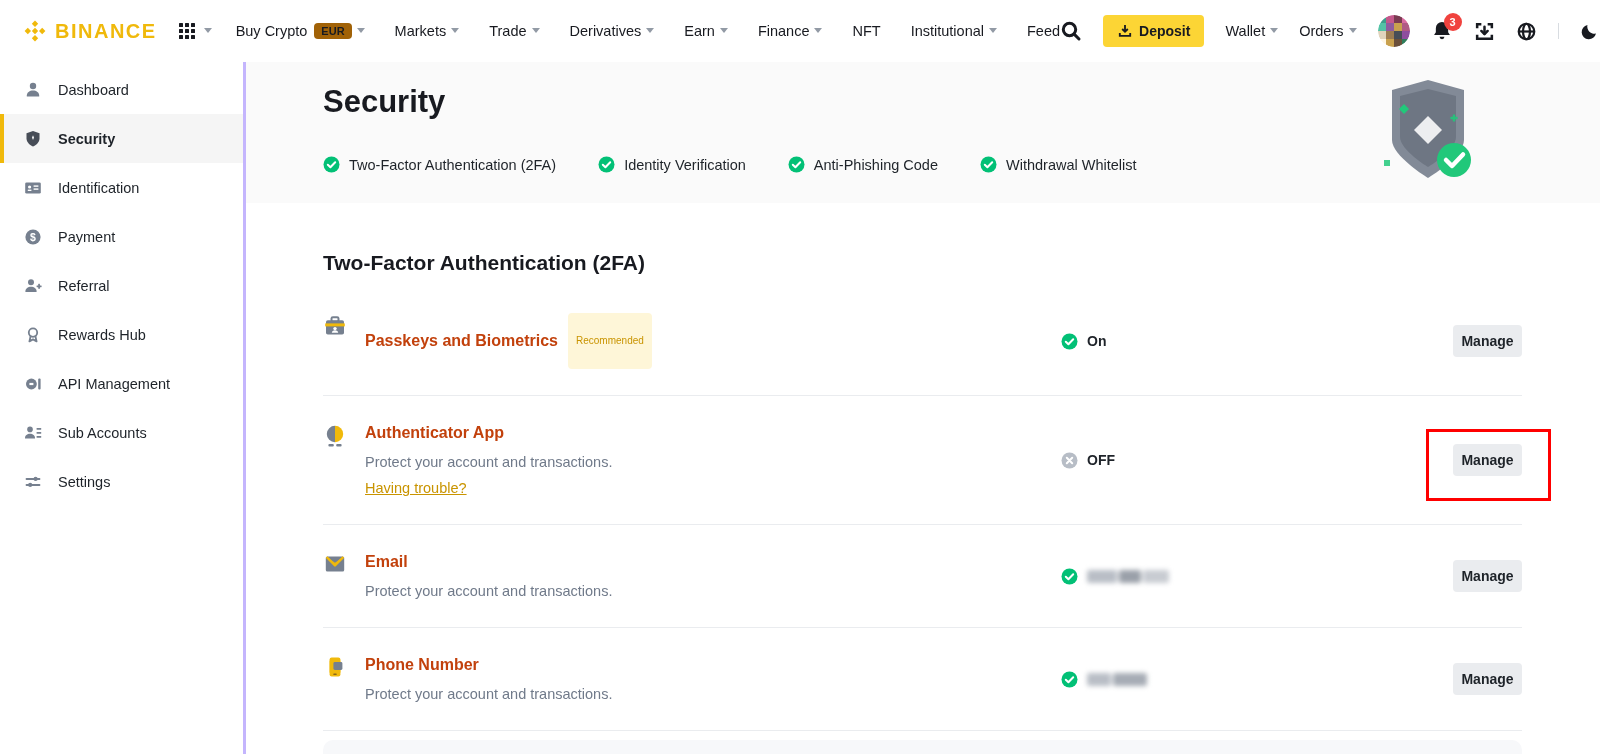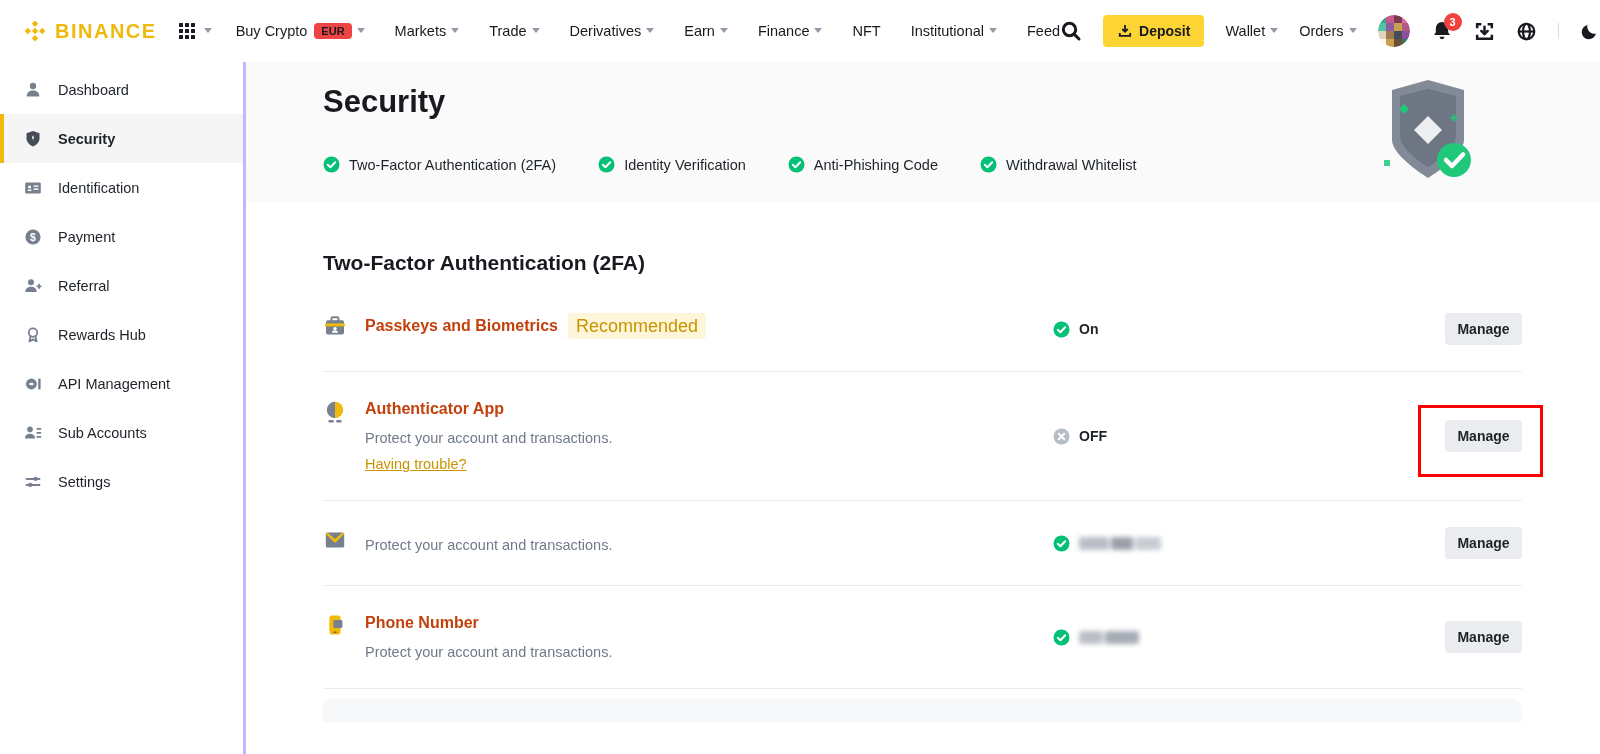--- a/index.html
+++ b/index.html
@@ -13,21 +13,21 @@
     display:flex;align-items:center;padding:0 22px;gap:0;z-index:5;justify-content:space-between;}
   .brand{display:flex;align-items:center;gap:7px;margin-right:22px;cursor:pointer;}
   .brand-text{font-size:20px;font-weight:700;letter-spacing:1.5px;color:#F0B90B;}
   .grid-menu{display:grid;grid-template-columns:repeat(3,4px);grid-gap:2px;margin-right:4px;cursor:pointer;}
   .grid-menu i{width:4px;height:4px;background:#181A20;border-radius:0.5px;}
   .caret{display:inline-block;width:0;height:0;border-left:4px solid transparent;
     border-right:4px solid transparent;border-top:5px solid #929AA5;margin-left:5px;
     vertical-align:middle;transform:translateY(-1px);}
   .navmenu{display:flex;align-items:center;gap:30px;margin-left:24px;}
   .nav-item{font-size:14.5px;font-weight:500;color:#181A20;cursor:pointer;white-space:nowrap;display:flex;align-items:center;}
-  .eur-pill{background:#ef4444;color:#181A20;font-size:11px;font-weight:700;
+  .eur-pill{background:#a16207;color:#181A20;font-size:11px;font-weight:700;
     padding:2px 7px;border-radius:4px;margin-left:7px;}
   .nav-right{margin-left:auto;display:flex;align-items:center;gap:21px;}
   .deposit-btn{background:#FCD535;color:#181A20;font-size:14px;font-weight:600;
     border:none;border-radius:4px;height:32px;padding:0 14px;display:flex;
     align-items:center;gap:6px;cursor:pointer;}
   .icon-btn{display:flex;align-items:center;justify-content:center;cursor:pointer;position:relative;}
   .avatar-wrap{width:32px;height:32px;border-radius:50%;overflow:hidden;cursor:pointer;}
   .badge{position:absolute;top:-7px;right:-9px;background:#F0423E;color:#fff;
     font-size:11px;font-weight:700;min-width:18px;height:18px;border-radius:9px;
     display:flex;align-items:center;justify-content:center;padding:0 4px;}
@@ -49,31 +49,31 @@
   
   .content{position:absolute;top:203px;left:246px;width:1354px;height:551px;background:#fff;
     padding:0 78px 0 77px;overflow:hidden;}
   .section-heading{padding-top:46px;font-size:21px;font-weight:700;color:#181A20;line-height:28px;}
   .sec-row{display:flex;align-items:flex-start;padding:26px 0;border-bottom:1px solid #EAECEF;}
   .sec-row:first-of-type{margin-top:10px;}
   .row-icon{width:24px;margin-right:18px;margin-top:1px;flex:0 0 auto;}
   .row-main{flex:1 1 auto;min-width:0;}
   .row-title-line{display:flex;align-items:center;gap:10px;line-height:22px;}
   .row-title{font-size:16px;font-weight:700;color:#c2410c;}
-  .rec-badge{background:#FEF6D8;color:#C99400;font-size:18px;font-weight:500;
-    padding:6px 8px;border-radius:4px;line-height:14px;}
+  .rec-badge{background:#FEF6D8;color:#C99400;font-size:10px;font-weight:500;
+    padding:21px 8px;border-radius:4px;line-height:14px;}
   .row-desc{margin-top:8px;font-size:14.5px;color:#707A8A;line-height:20px;}
   .row-link{display:inline-block;margin-top:6px;font-size:14.5px;color:#C99400;
     text-decoration:underline;line-height:20px;cursor:pointer;}
   .col-status{width:392px;flex:0 0 auto;align-self:center;display:flex;align-items:center;gap:9px;}
   .status-label{font-size:14px;font-weight:700;color:#1E2329;}
   .redacted{display:flex;align-items:center;gap:2px;filter:blur(2.5px);}
   .redacted i{display:block;height:13px;border-radius:2px;background:#B9BEC6;}
   .col-action{flex:0 0 auto;align-self:center;position:relative;}
-  .manage-btn{width:77px;height:32px;background:#EAECEF;border:none;border-radius:4px;
+  .manage-btn{width:69px;height:32px;background:#EAECEF;border:none;border-radius:4px;
     font-size:14px;font-weight:600;color:#1E2329;cursor:pointer;font-family:inherit;}
   .red-box{position:absolute;left:-27px;top:-15px;width:125px;height:72px;
     border:3px solid #FF0000;pointer-events:none;}
   .bottom-strip{margin-top:9px;height:24px;background:#F7F8FA;border-radius:10px 10px 0 0;}
 </style>
 </head>
 <body>
 
 <header class="topnav">
   <div class="brand">
@@ -400,20 +400,23 @@
     </div>
   </div>
 
   <div class="sec-row">
     <svg class="row-icon" width="24" height="24" viewBox="0 0 24 24">
       <rect x="2.8" y="4.4" width="18.4" height="15.2" rx="1.6" fill="#76808F"></rect>
       <path d="M3.6 5 L12 13.4 L20.4 5 L12 10.8 Z" fill="#F0B90B"></path>
       <path d="M3.6 5 L12 13.4 L20.4 5" fill="none" stroke="#F0B90B" stroke-width="2.4" stroke-linejoin="round"></path>
     </svg>
     <div class="row-main">
+      <div class="row-title-line">
+        <span class="row-title">Email</span>
+      </div>
       <div class="row-desc">Protect your account and transactions.</div>
     </div>
     <div class="col-status">
       <svg width="17" height="17" viewBox="0 0 17 17">
           <circle cx="8.5" cy="8.5" r="8" fill="#02C076"></circle>
           <path d="M4.8 8.7 L7.4 11.2 L12.2 6.2" fill="none" stroke="#fff" stroke-width="2" stroke-linecap="round" stroke-linejoin="round"></path>
         </svg>
       <span class="redacted">
         <i style="width:30px"></i>
           <i style="width:22px;background:#9AA0A9"></i>

